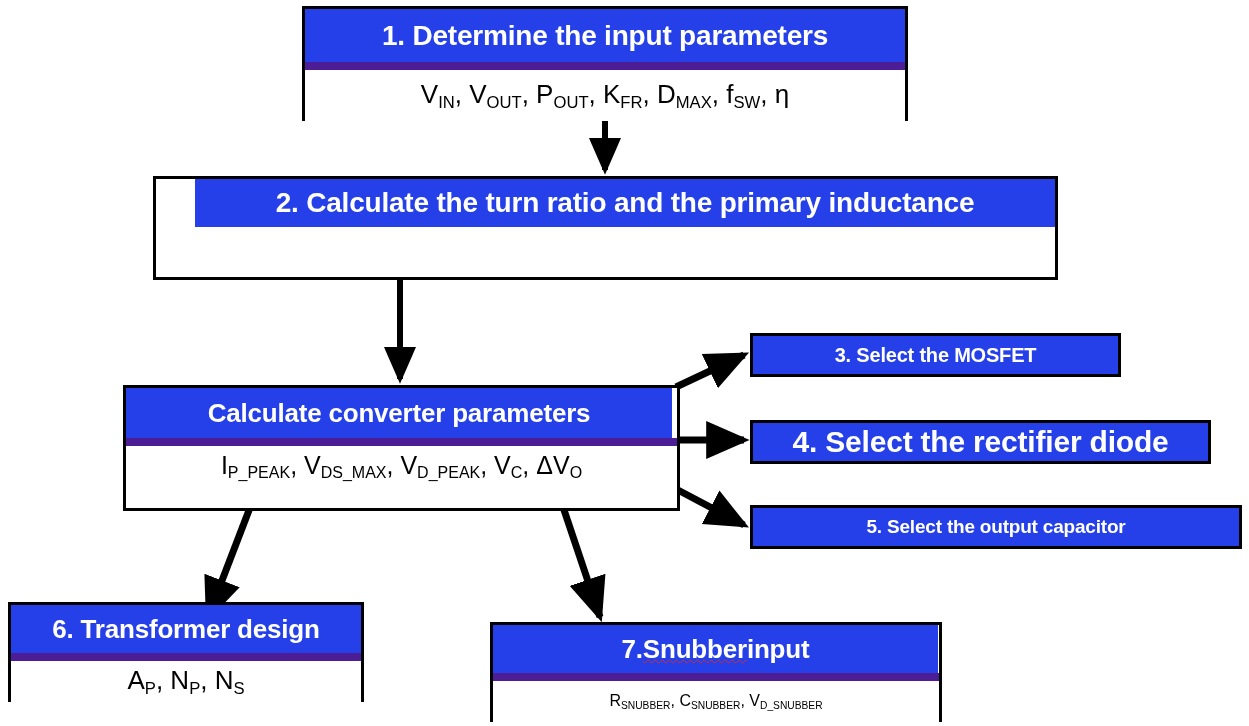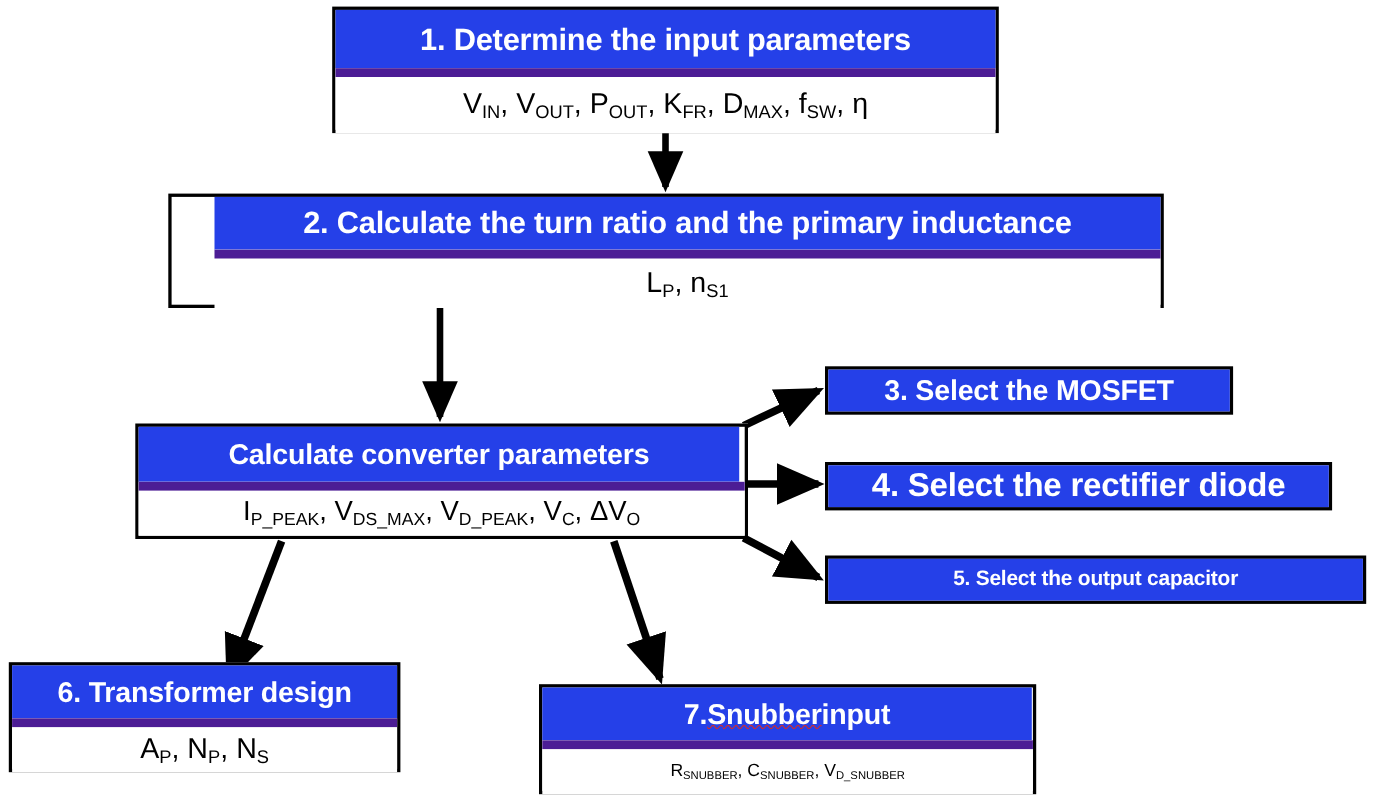--- a/index.html
+++ b/index.html
@@ -61,26 +61,26 @@
 
   
   #node-1 { left: 302px; top: 6px;  width: 606px; height: 115px; }
   #node-1 .node-header { height: 53px; font-size: 28px; }
   #node-1 .node-body   { height: 59px; font-size: 26px; }
 
   #node-2 { left: 153px; top: 176px; width: 905px; height: 104px; padding-left: 39px; }
   #node-2 .node-header { height: 48px; font-size: 28px; }
   #node-2 .node-body   { height: 53px; font-size: 26px; }
 
-  #node-converter { left: 123px; top: 385px; width: 557px; height: 105px; }
+  #node-converter { left: 123px; top: 385px; width: 557px; height: 126px; }
   #node-converter .node-header { height: 50px; font-size: 26px; width: 546px; }
   #node-converter .node-body   { height: 49px; font-size: 25px; }
 
   #node-3 { left: 750px; top: 333px; width: 371px; height: 44px; }
-  #node-3 .node-header { height: 100%; font-size: 26px; }
+  #node-3 .node-header { height: 100%; font-size: 20px; }
 
   #node-4 { left: 750px; top: 420px; width: 461px; height: 44px; }
   #node-4 .node-header { height: 100%; font-size: 30px; }
 
   #node-5 { left: 750px; top: 505px; width: 492px; height: 44px; }
   #node-5 .node-header { height: 100%; font-size: 19px; }
 
   #node-6 { left: 8px;  top: 602px; width: 356px; height: 100px; }
   #node-6 .node-header { height: 48px; font-size: 26px; }
   #node-6 .node-body   { height: 49px; font-size: 26px; }
@@ -137,23 +137,20 @@
 
   <div class="node split" id="node-1">
     <div class="node-header">1. Determine the input parameters</div>
     <div class="node-body">
       <span>V<sub>IN</sub>, V<sub>OUT</sub>, P<sub>OUT</sub>, K<sub>FR</sub>, D<sub>MAX</sub>, f<sub>SW</sub>, η</span>
     </div>
   </div>
 
   <div class="node split" id="node-2">
     <div class="node-header">2. Calculate the turn ratio and the primary inductance</div>
-    <div class="node-body">
-      <span>L<sub>P</sub>, n<sub>S1</sub></span>
-    </div>
   </div>
 
   <div class="node split" id="node-converter">
     <div class="node-header">Calculate converter parameters</div>
     <div class="node-body">
       <span>I<sub>P_PEAK</sub>, V<sub>DS_MAX</sub>, V<sub>D_PEAK</sub>, V<sub>C</sub>, ΔV<sub>O</sub></span>
     </div>
   </div>
 
   <div class="node" id="node-3">

